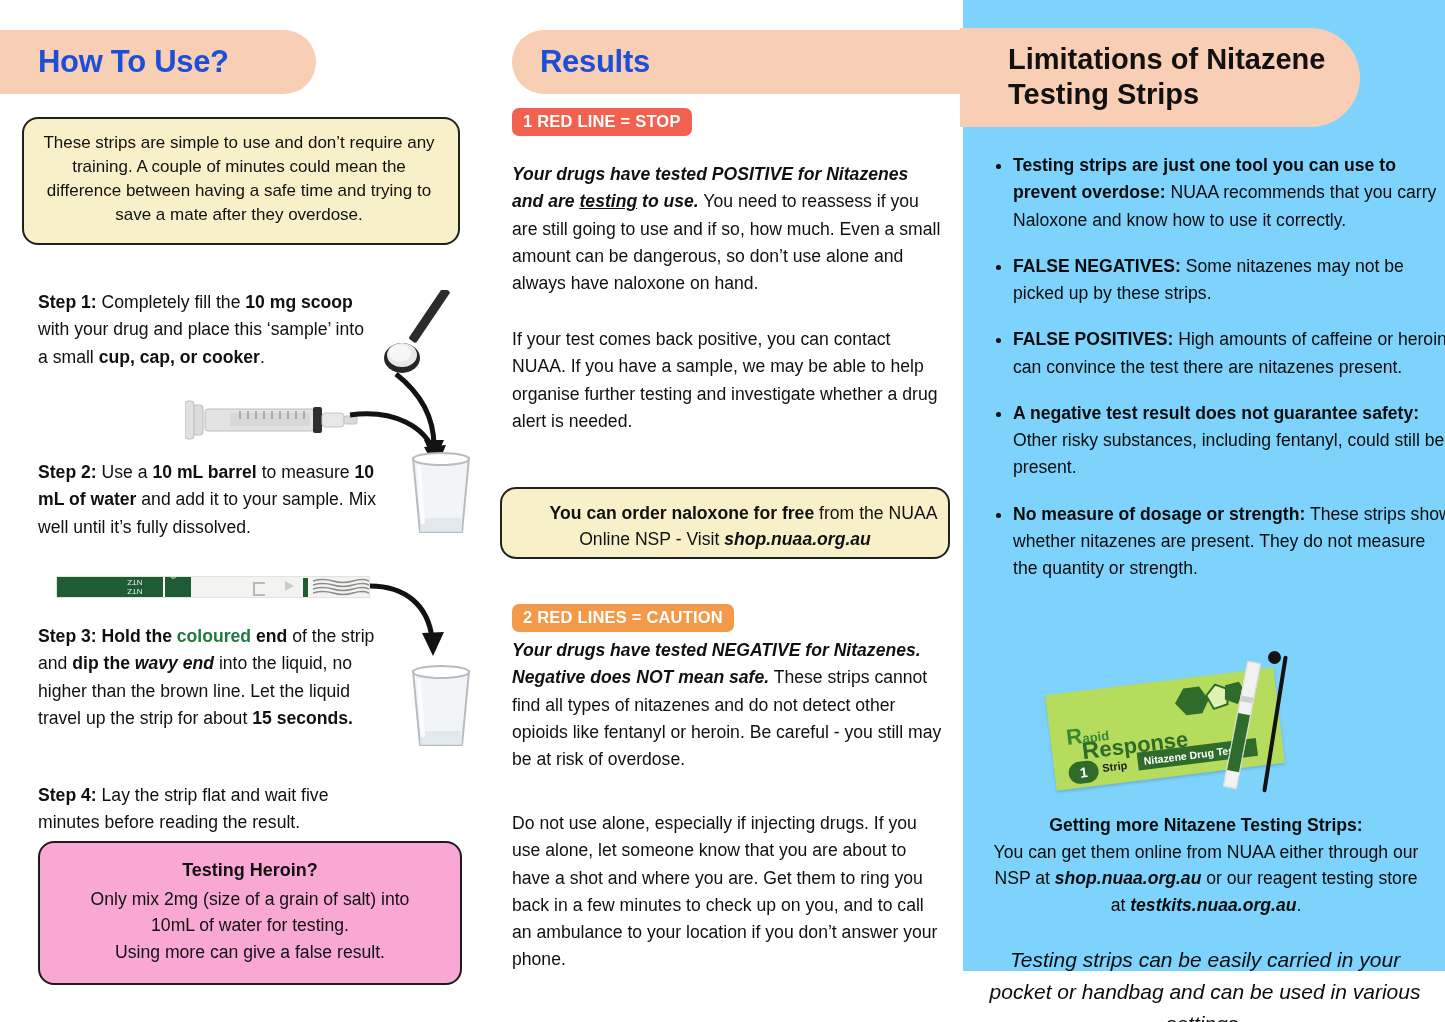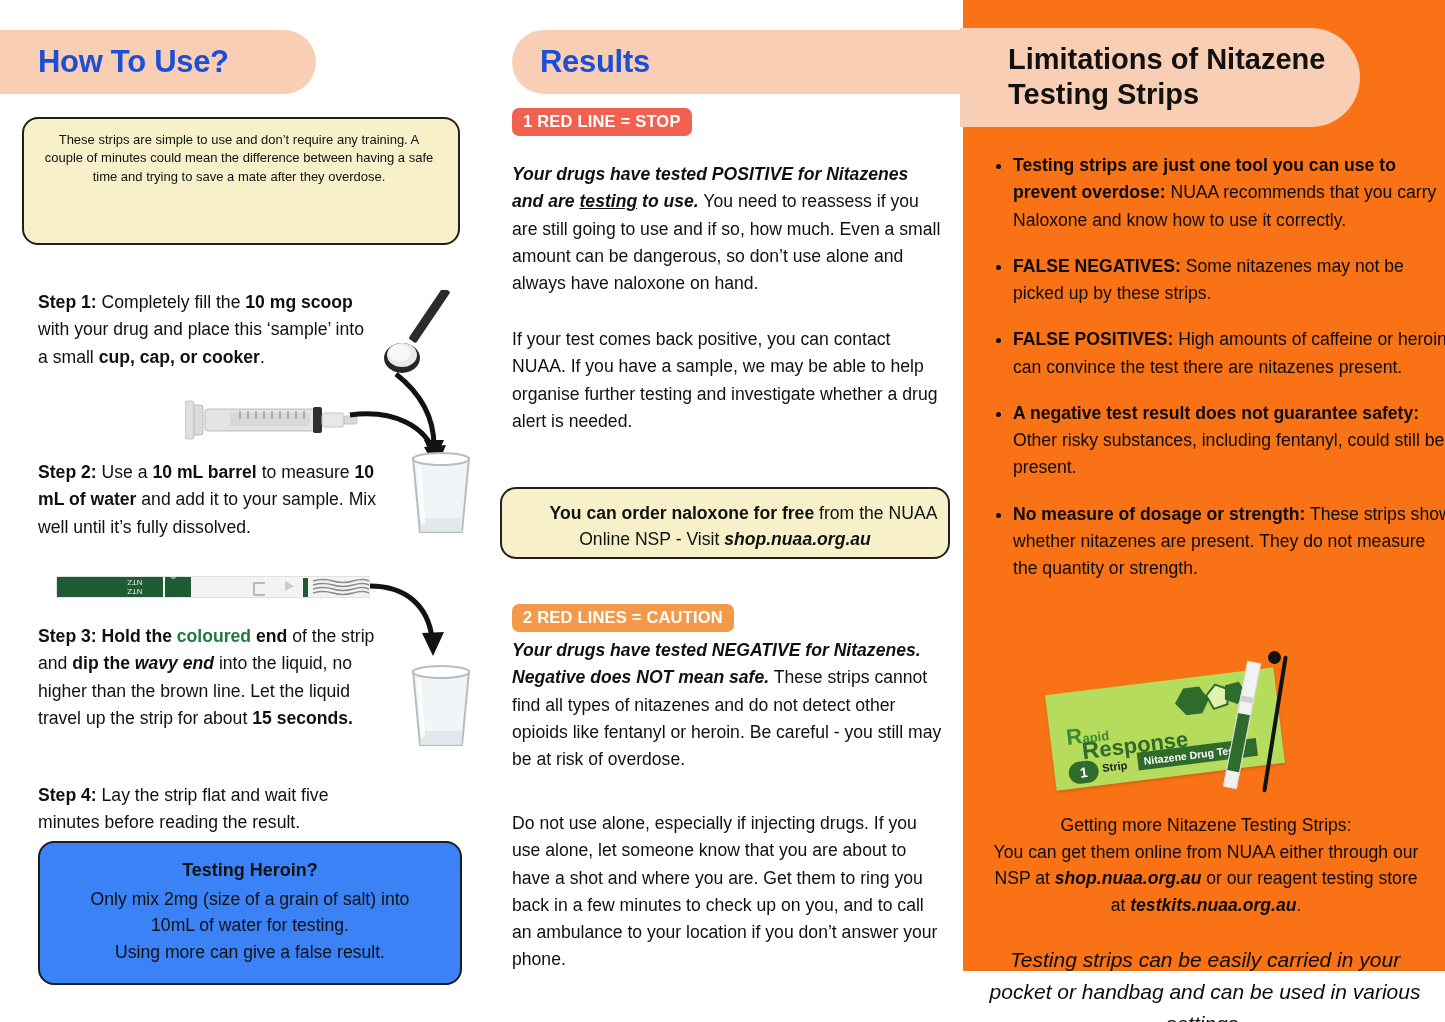--- a/index.html
+++ b/index.html
@@ -35,38 +35,38 @@
     position:absolute;
     background:#f7f0c8;
     border:2px solid #20201c;
     border-radius:16px;
     box-sizing:border-box;
     text-align:center;
     line-height:1.42;
   }
   .cream-intro{
     left:22px;top:117px;width:438px;height:128px;
-    font-size:13px;padding:12px 20px 0 16px;
+    font-size:17px;padding:12px 20px 0 16px;
   }
   .step{
     position:absolute;
     font-size:17.6px;
     line-height:1.55;
     color:#101010;
   }
   .step b{font-weight:bold;}
   .green-word{color:#1f7a3d;font-weight:bold;}
   .step1{left:38px;top:289px;width:340px;}
   .step2{left:38px;top:459px;width:352px;}
   .step3{left:38px;top:623px;width:358px;}
   .step4{left:38px;top:782px;width:330px;}
 
   .green-box{
     position:absolute;left:38px;top:841px;width:424px;height:144px;
-    background:#3b82f6;
+    background:#f9a8d4;
     border:2px solid #1c1c1c;
     border-radius:16px;
     box-sizing:border-box;
     text-align:center;
     font-size:17.6px;
     line-height:1.5;
     padding-top:14px;
   }
   .green-box .gb-title{font-weight:bold;font-size:18px;display:block;margin-bottom:2px;}
 
@@ -108,21 +108,21 @@
     background:#f7f0c8;border:2px solid #20201c;border-radius:16px;
     box-sizing:border-box;text-align:center;font-size:17.6px;line-height:1.5;
     padding-top:11px;
   }
   .cream-nalox b{font-weight:bold;margin-left:37px;}
   .cream-nalox .lnk{font-weight:bold;font-style:italic;}
   .p-neg{top:637px;}
   .p-alone{top:810px;}
 
   
-  .col-right{position:absolute;left:963px;top:0;width:482px;height:971px;background:#f97316;}
+  .col-right{position:absolute;left:963px;top:0;width:482px;height:971px;background:#7dd3fc;}
   .pill-limit{
     position:absolute;left:-3px;top:28px;width:400px;min-height:98px;
     border-radius:0 52px 52px 0;
     font-size:29px;line-height:1.22;
     padding:14px 20px 14px 48px;
     display:block;
     background:#f8cfb4;
     font-weight:bold;
     box-sizing:border-box;
   }
@@ -130,21 +130,21 @@
   .bullets li{
     font-size:17.6px;line-height:1.55;margin-bottom:19px;color:#0b0b0b;
   }
   .bullets{padding-left:22px;margin:0;}
   .bullets b{font-weight:bold;}
   .kit-wrap{position:absolute;left:1030px;top:655px;width:330px;height:145px;}
   .getting{
     position:absolute;left:992px;top:812px;width:428px;
     text-align:center;font-size:17.6px;line-height:1.52;color:#0b0b0b;
   }
-  .getting .gt{font-weight:normal;display:block;}
+  .getting .gt{font-weight:bold;display:block;}
   .getting .lnk{font-weight:bold;font-style:italic;}
   .closing{
     position:absolute;left:980px;top:944px;width:450px;
     text-align:center;font-size:21px;line-height:1.52;font-style:italic;color:#0b0b0b;
   }
 </style>
 </head>
 <body>
 
 <div class="page">

